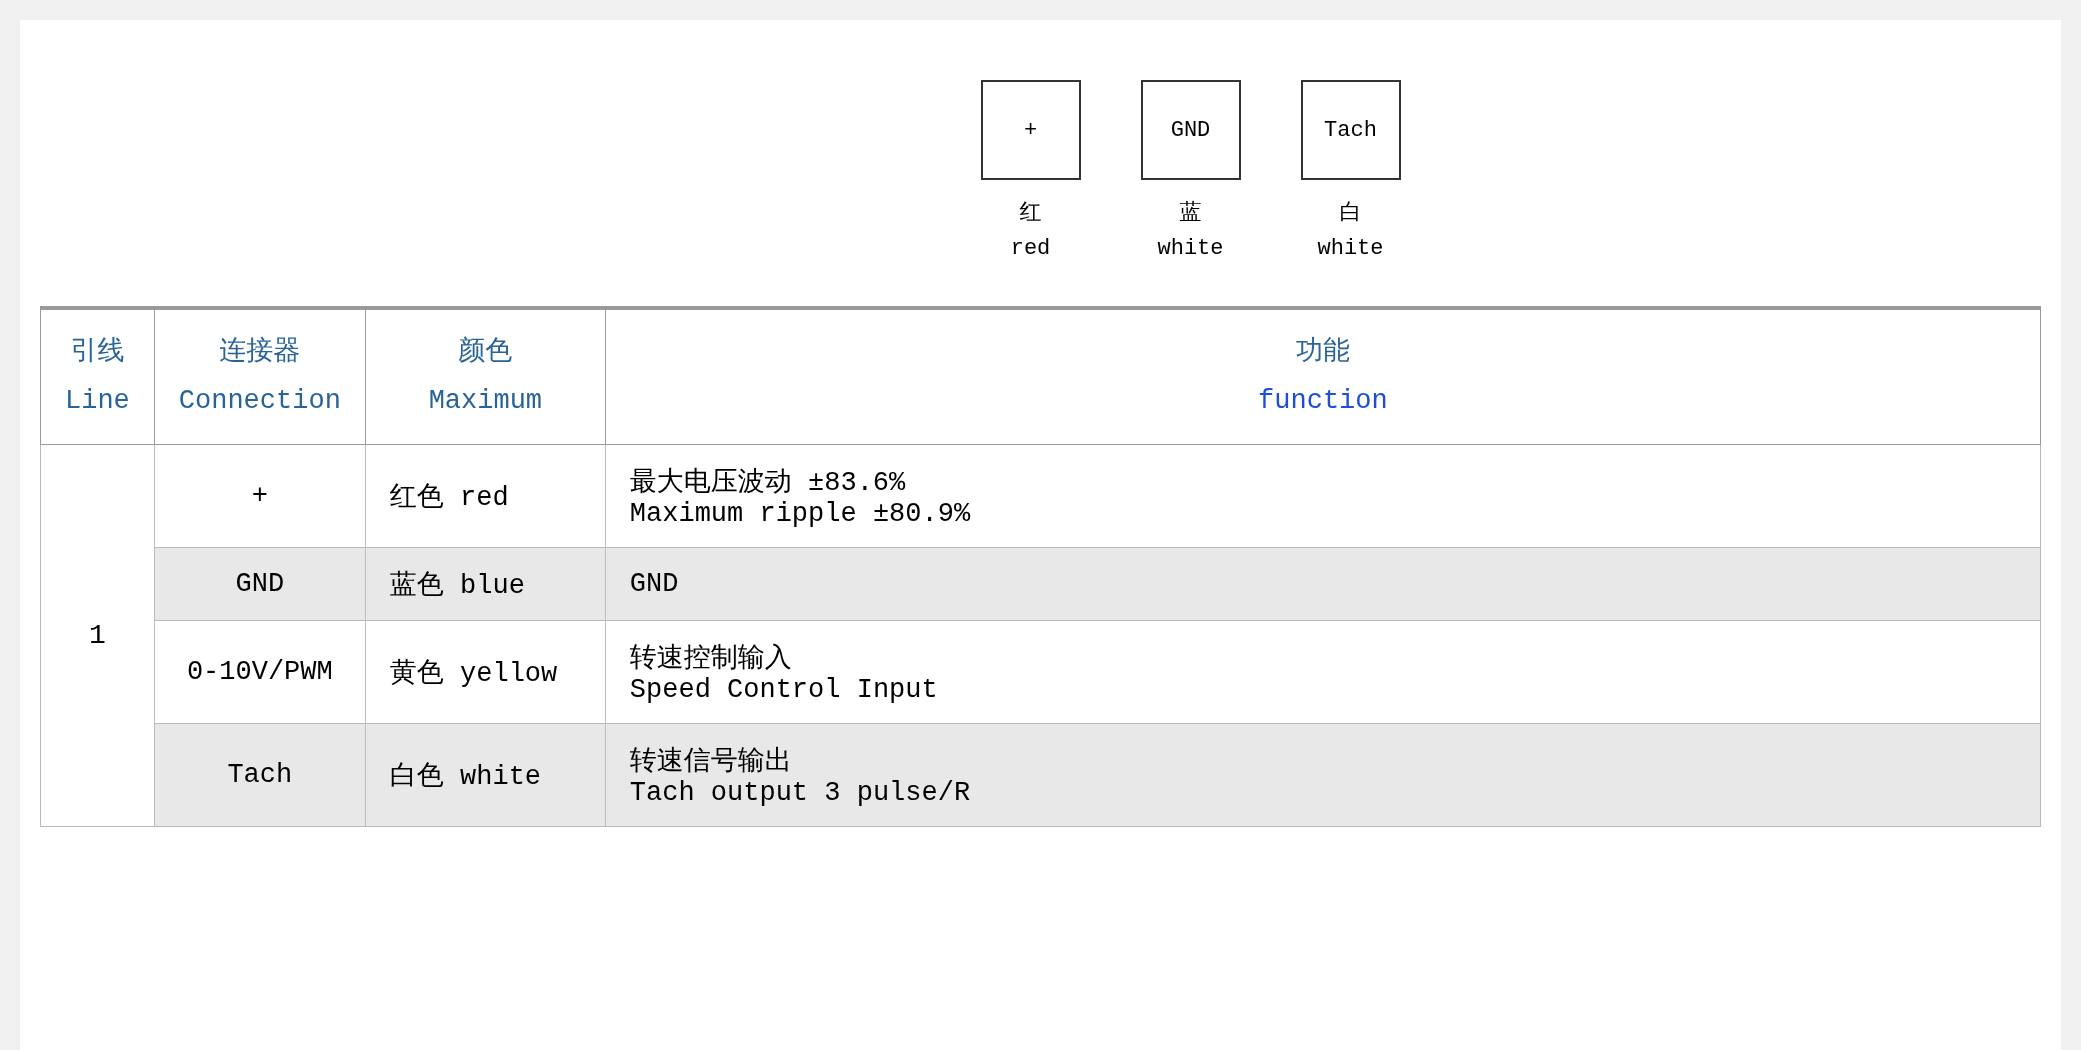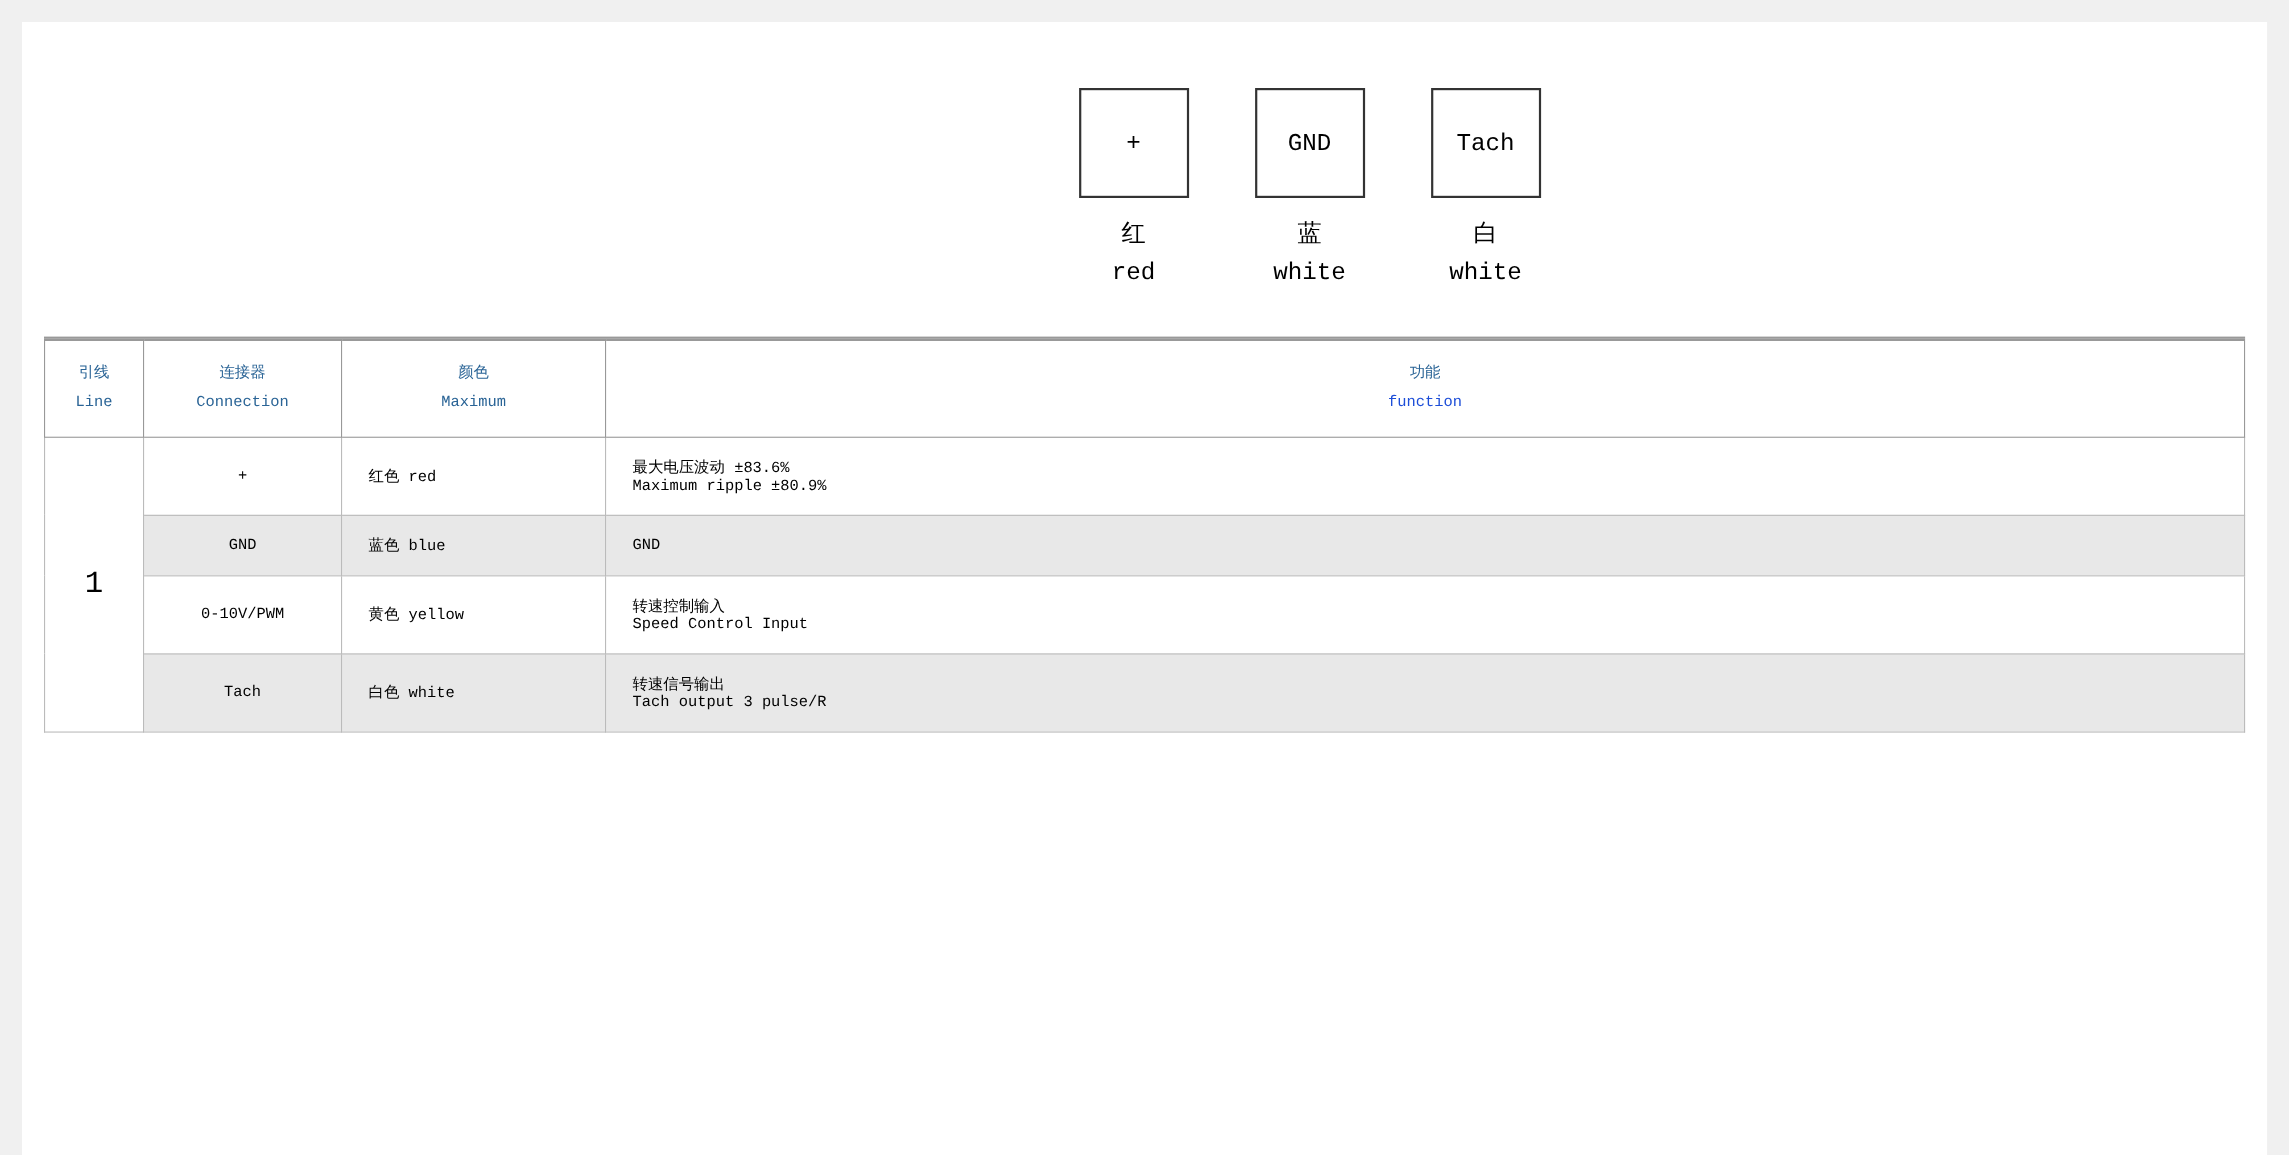--- a/index.html
+++ b/index.html
@@ -85,21 +85,21 @@
     .main-table {
       width: 100%;
       border-collapse: collapse;
     }
 
     .main-table th,
     .main-table td {
       border: 1px solid #999;
       padding: 18px 24px;
       vertical-align: middle;
-      font-size: 14px;
+      font-size: 27px;
       font-family: 'Courier New', monospace;
     }
 
     .header-row th {
       color: #2a6496;
       font-weight: normal;
       border-top: 2px solid #999;
     }
 
     .col-line {

